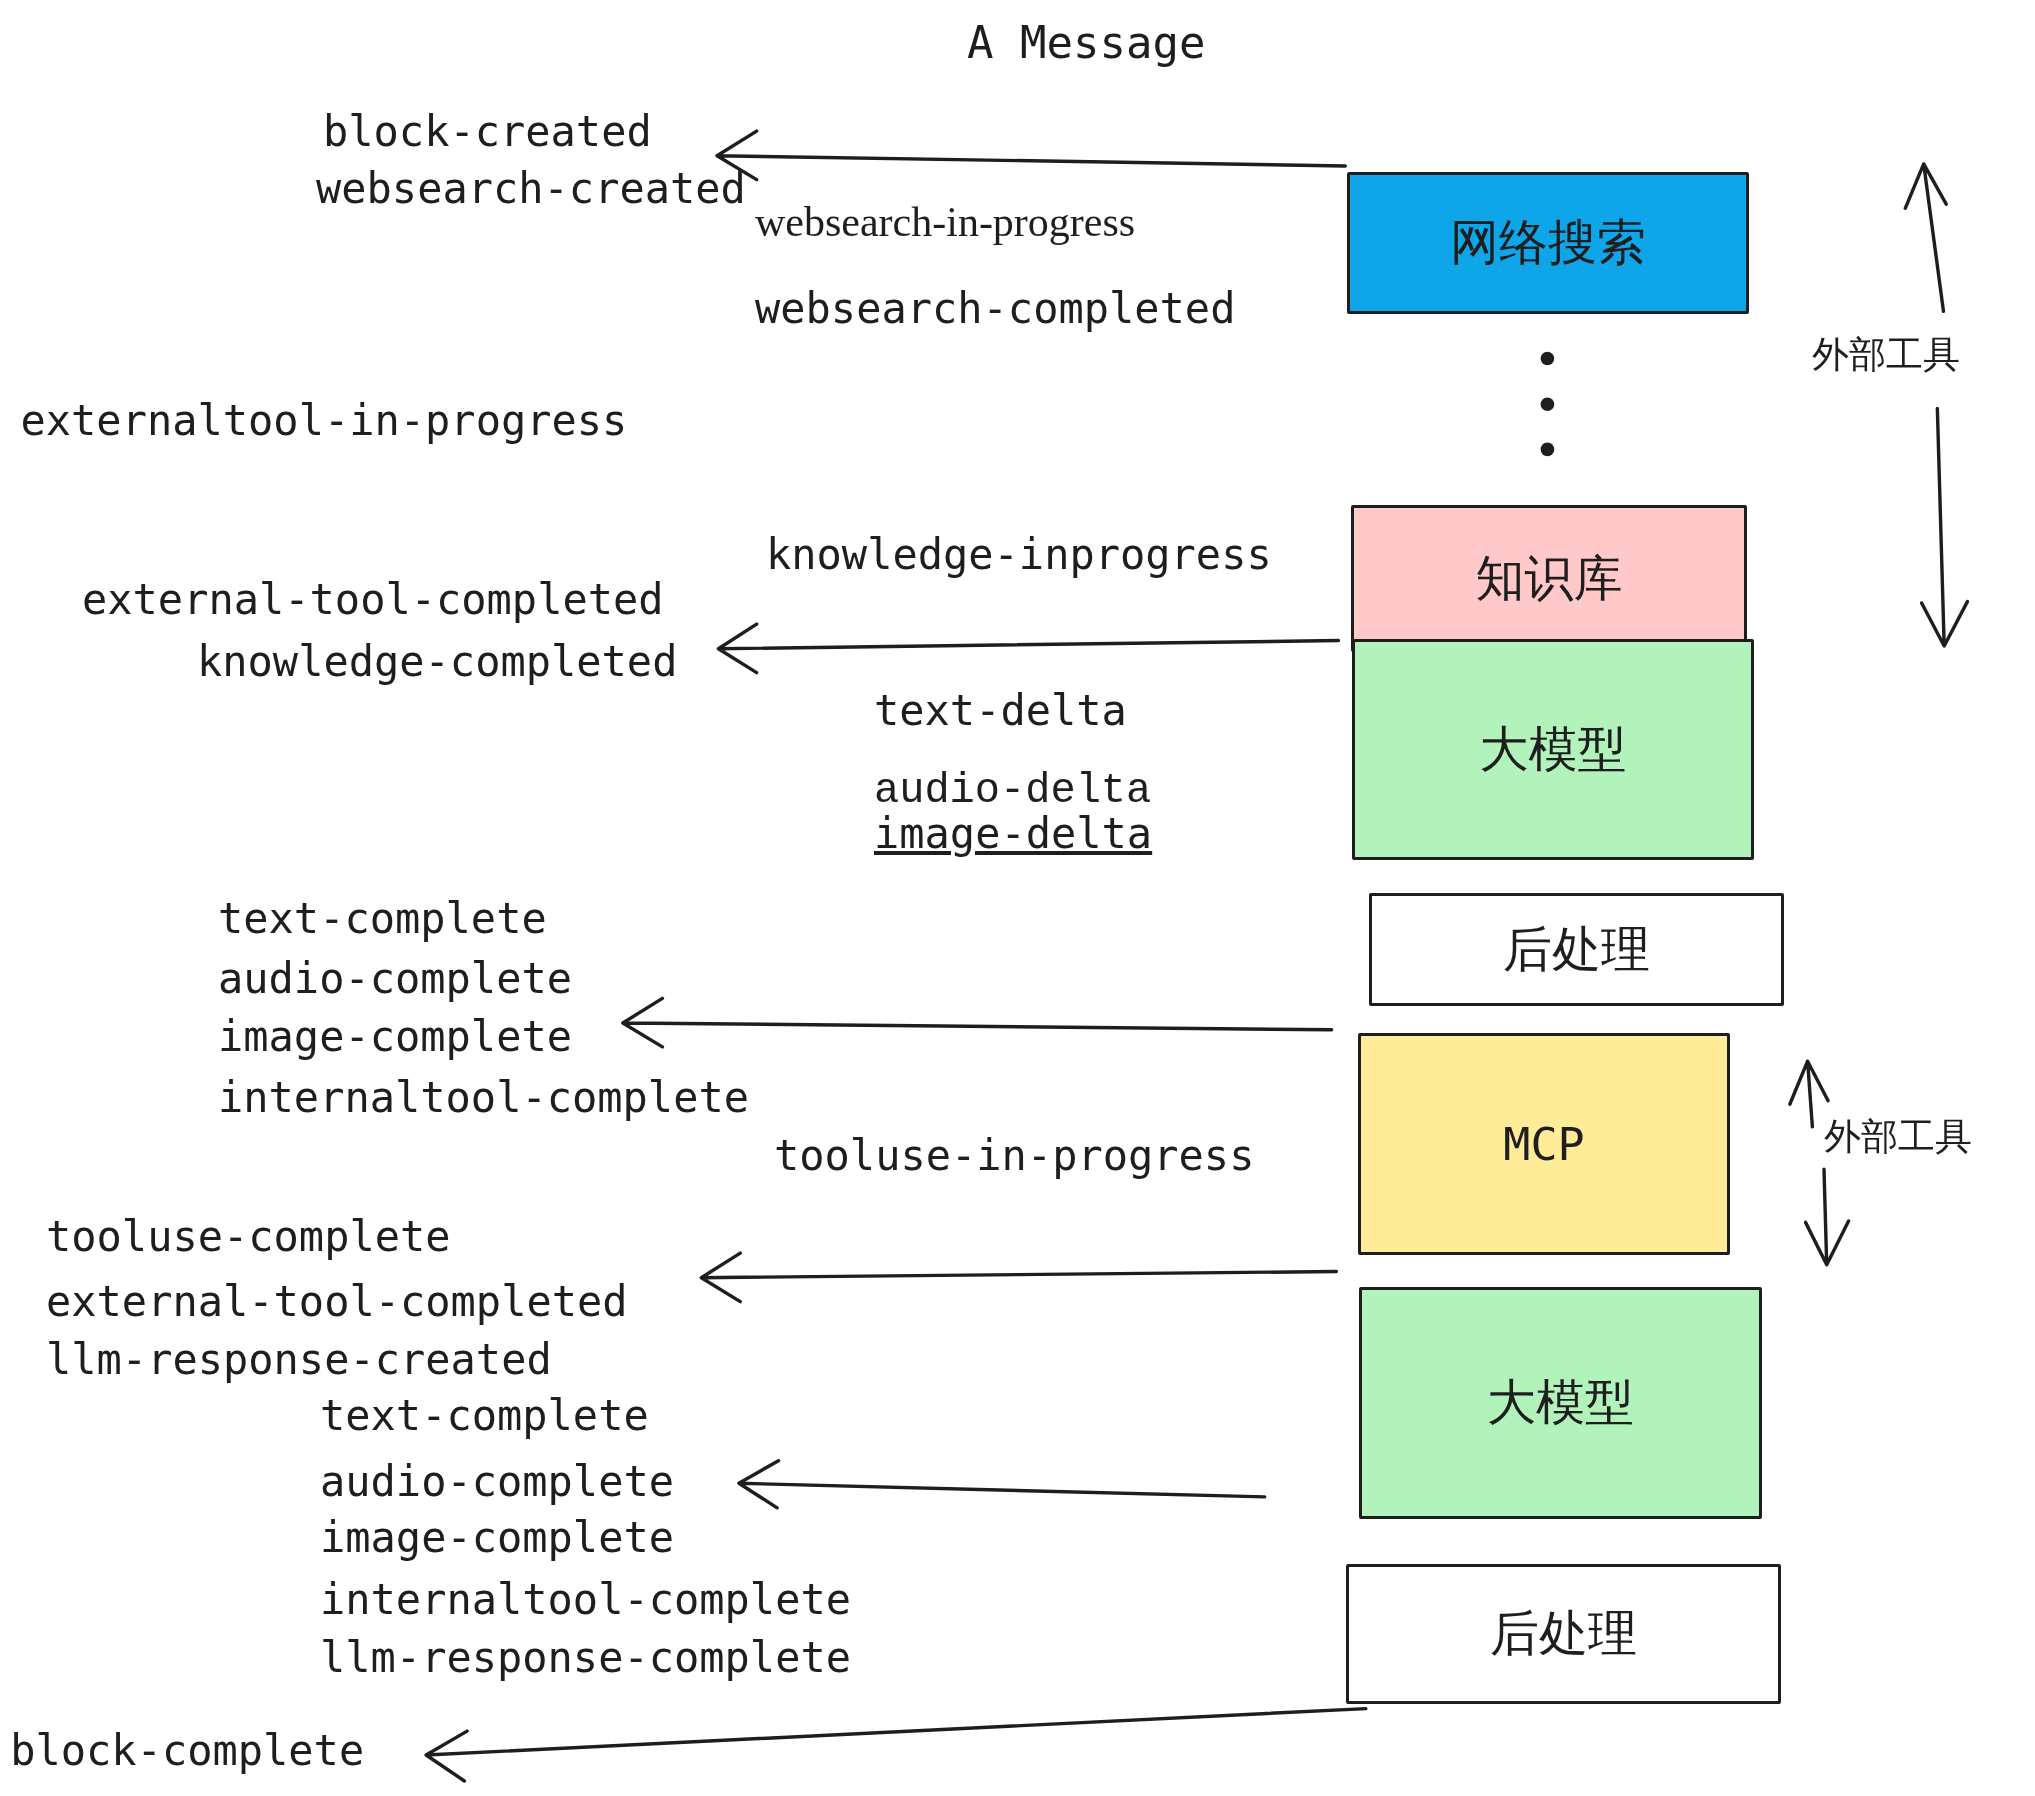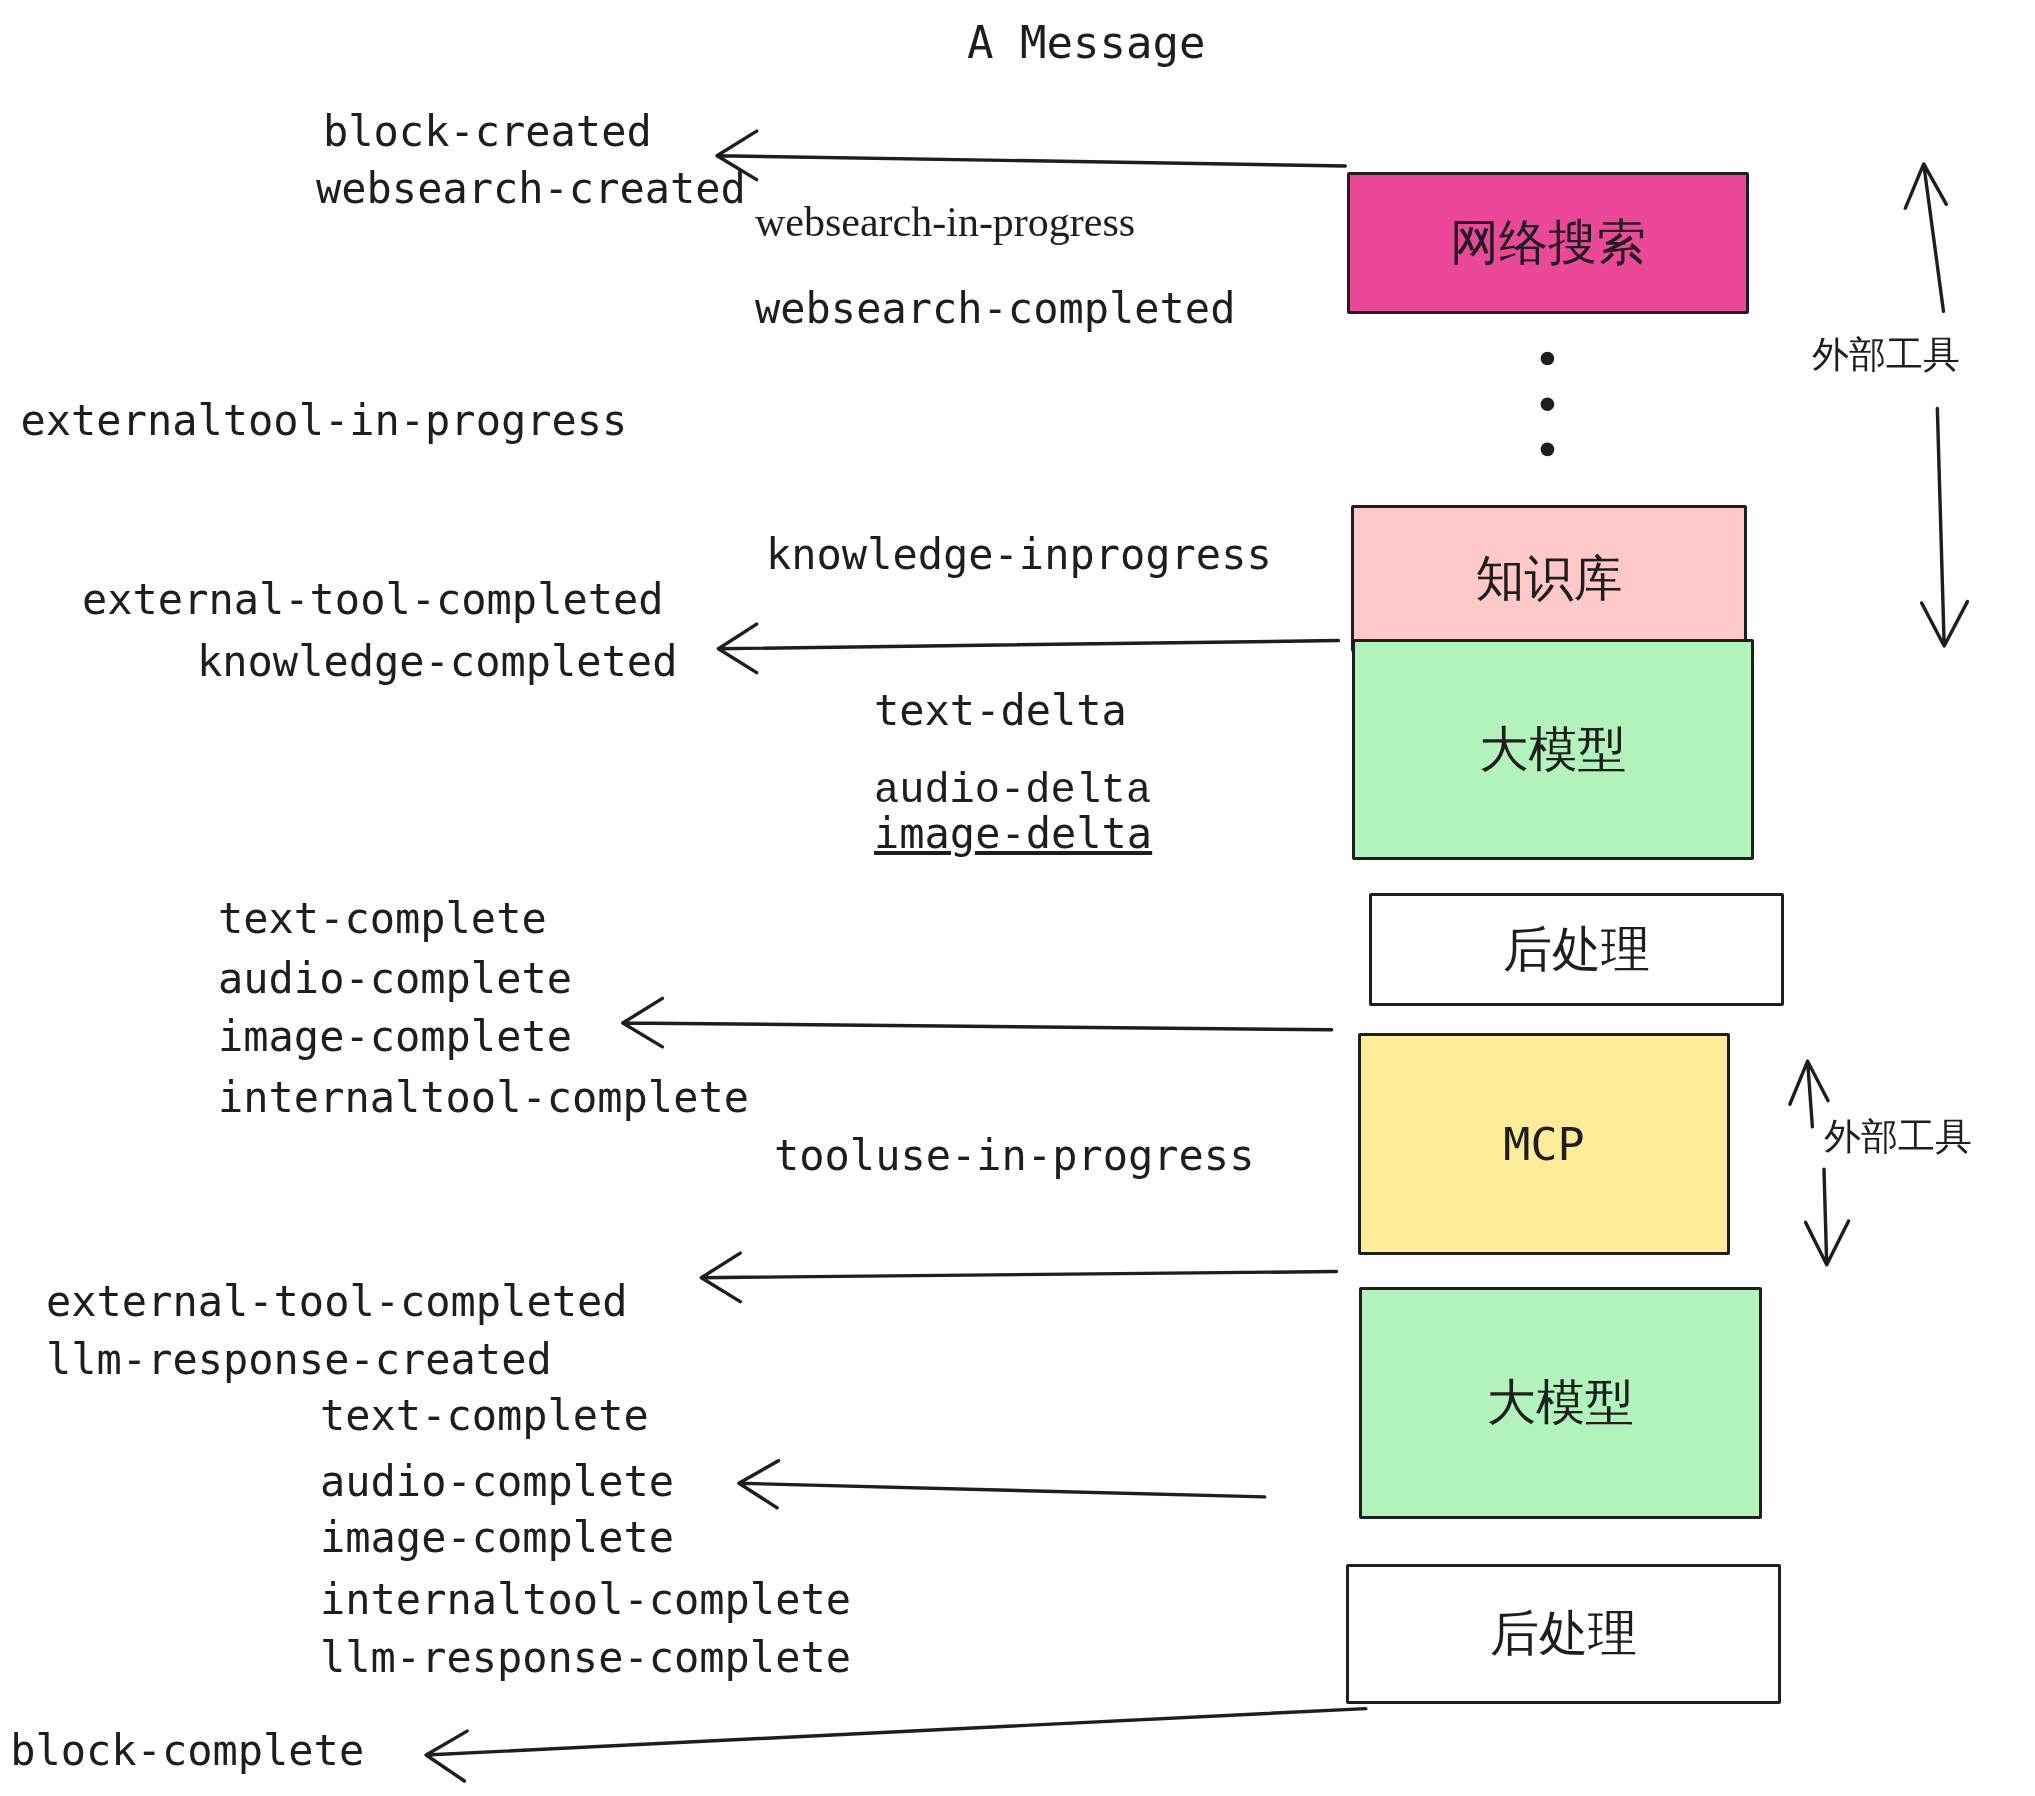--- a/index.html
+++ b/index.html
@@ -62,30 +62,31 @@
   <div class="evt" style="left:82px;top:572px;">external-tool-completed</div>
   <div class="evt" style="left:197px;top:634px;">knowledge-completed</div>
   <div class="evt" style="left:874px;top:683px;">text-delta</div>
   <div class="evt" style="left:874px;top:764px;font-family:Liberation Mono, monospace;">audio-delta</div>
   <div class="evt" style="left:874px;top:806px;text-decoration:underline;">image-delta</div>
   <div class="evt" style="left:218px;top:891px;">text-complete</div>
   <div class="evt" style="left:218px;top:951px;">audio-complete</div>
   <div class="evt" style="left:218px;top:1009px;">image-complete</div>
   <div class="evt" style="left:218px;top:1070px;">internaltool-complete</div>
   <div class="evt" style="left:774px;top:1128px;">tooluse-in-progress</div>
+  <div class="evt" style="left:46px;top:1209px;">tooluse-complete</div>
   <div class="evt" style="left:46px;top:1274px;">external-tool-completed</div>
   <div class="evt" style="left:46px;top:1332px;">llm-response-created</div>
   <div class="evt" style="left:320px;top:1388px;">text-complete</div>
   <div class="evt" style="left:320px;top:1454px;">audio-complete</div>
   <div class="evt" style="left:320px;top:1510px;">image-complete</div>
   <div class="evt" style="left:320px;top:1572px;">internaltool-complete</div>
   <div class="evt" style="left:320px;top:1630px;">llm-response-complete</div>
   <div class="evt" style="left:10.2px;top:1723px;">block-complete</div>
 
-  <div class="box" style="left:1347px;top:172px;width:402px;height:142px;background:#ec4899;">
+  <div class="box" style="left:1347px;top:172px;width:402px;height:142px;background:#0ea5e9;">
     <span>网络搜索</span>
   </div>
 
   <div class="box" style="left:1351px;top:505px;width:396px;height:147px;background:#ffc9c9;">
     <span>知识库</span>
   </div>
 
   <div class="box" style="left:1352px;top:639px;width:402px;height:221px;background:#b2f2bb;">
     <span>大模型</span>
   </div>

